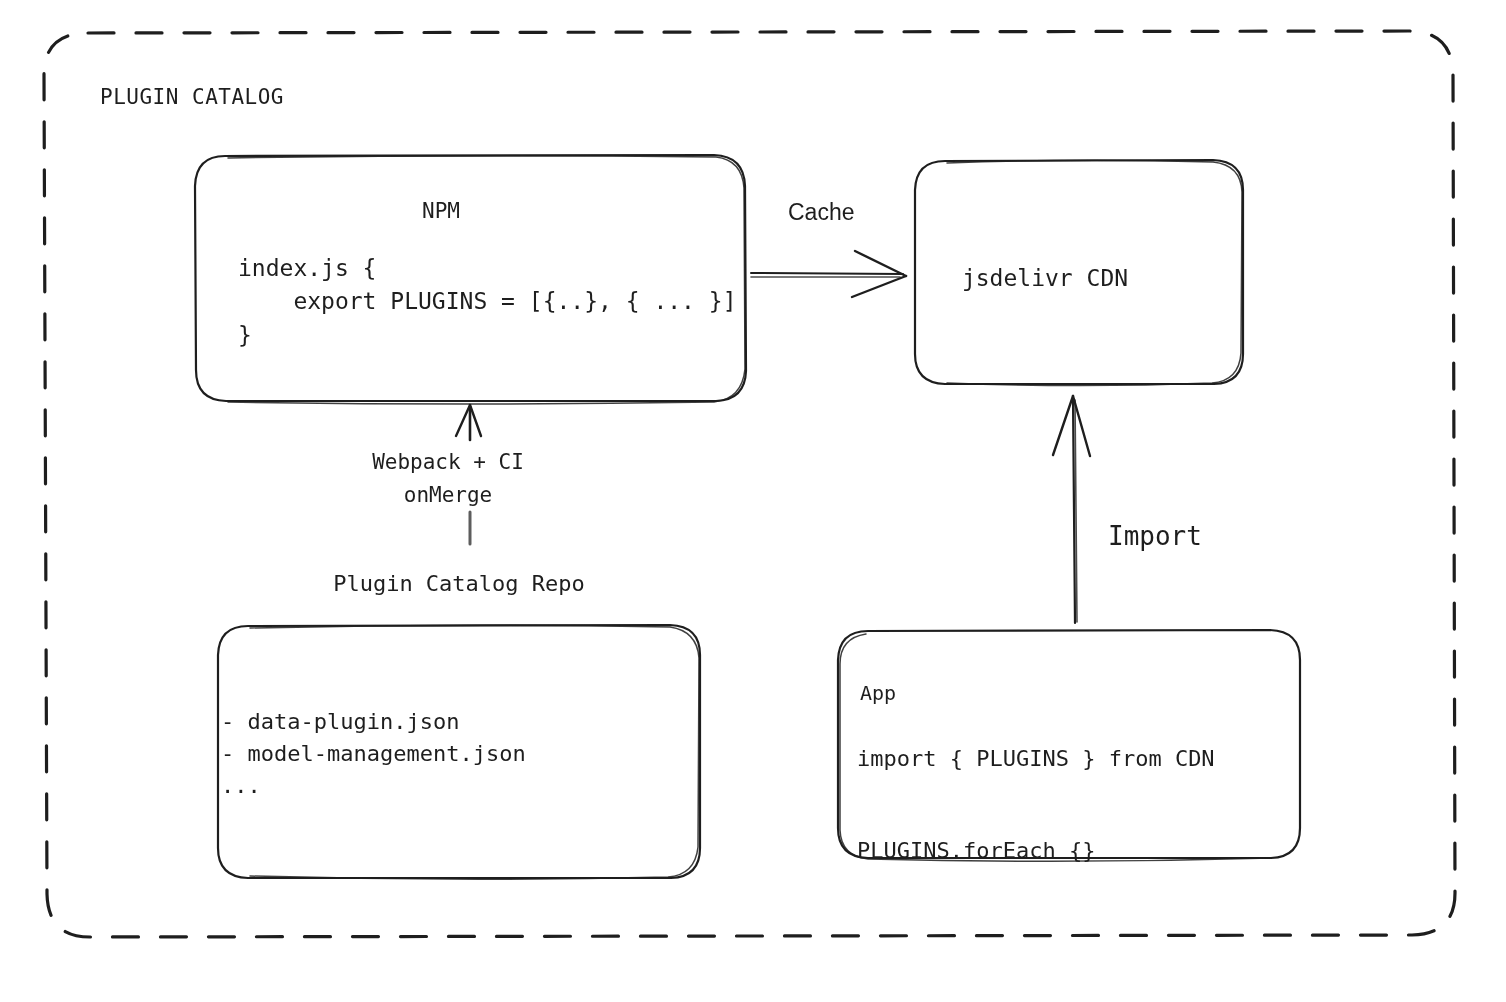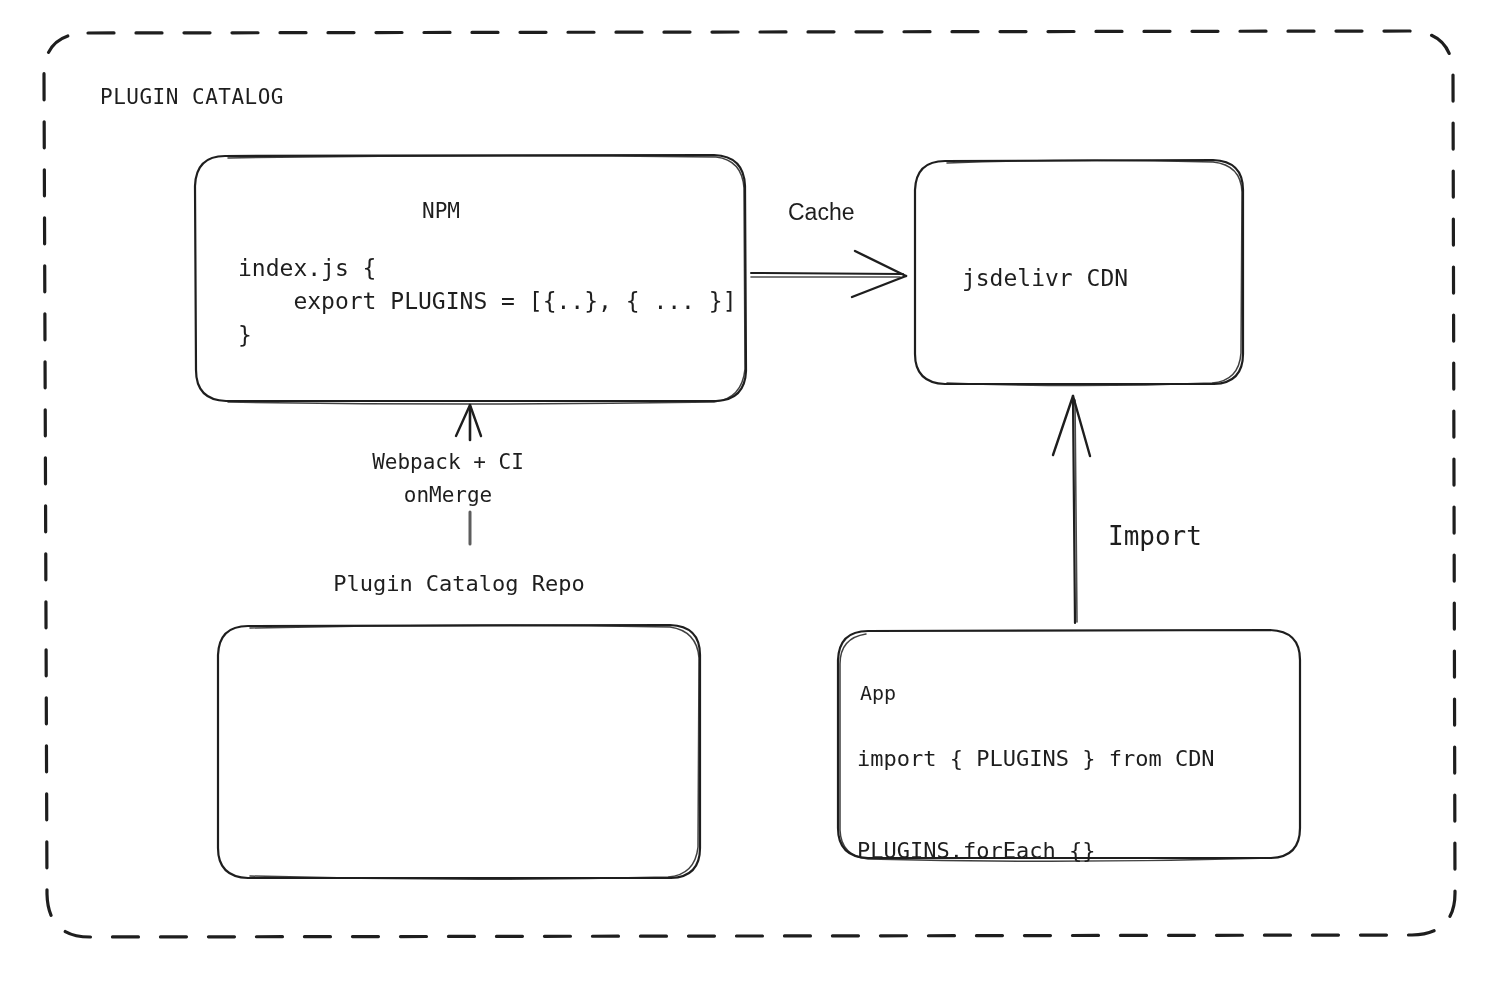--- a/index.html
+++ b/index.html
@@ -171,20 +171,23 @@
 
   <div class="txt" id="cdn-title">jsdelivr CDN</div>
 
   <div class="txt" id="cache-label">Cache</div>
 
   <div class="txt" id="build-label">Webpack + CI
 onMerge</div>
 
   <div class="txt" id="repo-caption">Plugin Catalog Repo</div>
 
+  <div class="txt" id="repo-body">- data-plugin.json
+- model-management.json
+...</div>
 
   <div class="txt" id="import-label">Import</div>
 
   <div class="txt" id="app-title">App</div>
 
   <div class="txt" id="app-code">import { PLUGINS } from CDN
 
 PLUGINS.forEach {}</div>
 
 </div>

